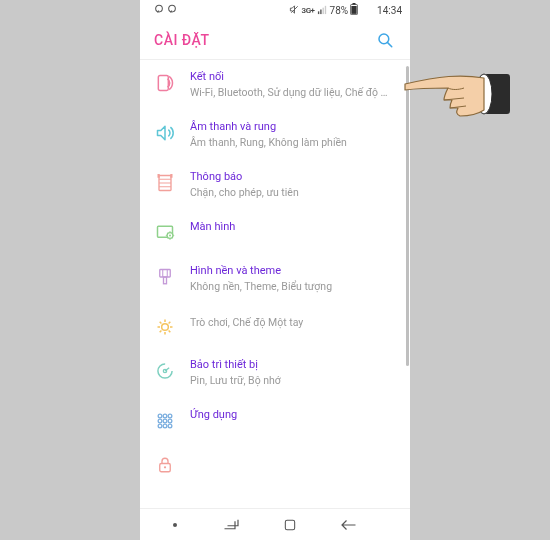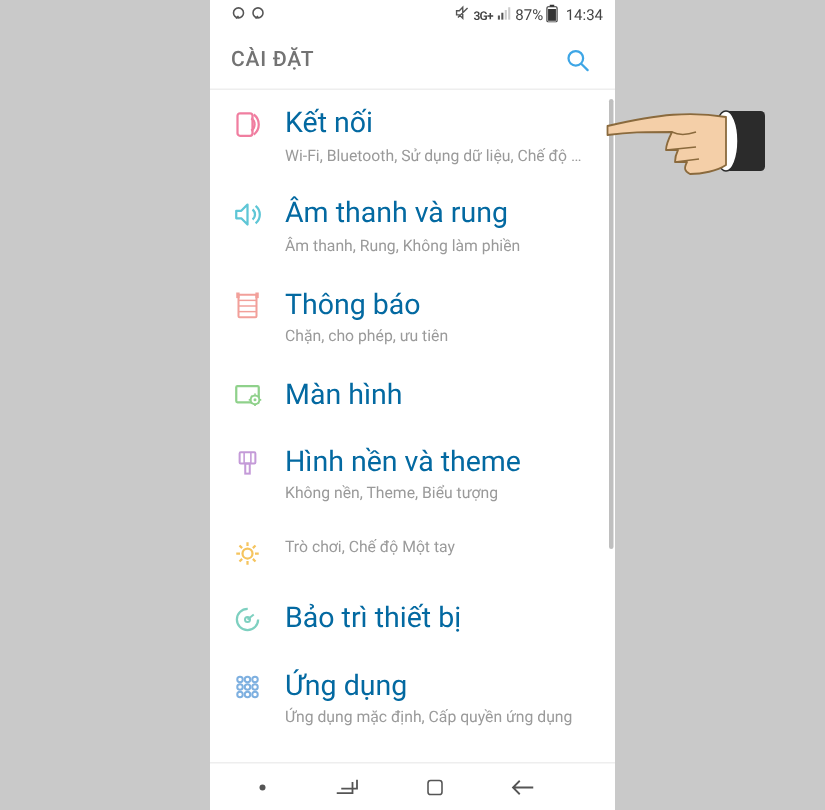--- a/index.html
+++ b/index.html
@@ -41,21 +41,21 @@
     height: 40px;
     display: flex;
     align-items: center;
     padding: 0 14px;
     border-bottom: 1px solid #eee;
   }
   .titlebar .title {
     flex: 1;
     font-size: 14px;
     font-weight: 500;
-    color: #737373;
+    color: #ec4899;
     letter-spacing: 0.5px;
   }
   .search-btn {
     width: 22px;
     height: 22px;
     display: flex;
     align-items: center;
     justify-content: center;
     color: #3ea6e6;
   }
@@ -81,22 +81,22 @@
     display: flex;
     align-items: center;
     justify-content: center;
     margin-top: 2px;
   }
   .row .txt {
     flex: 1;
     min-width: 0;
   }
   .row .ttl {
-    font-size: 19px;
-    color: #0369a1;
+    font-size: 11px;
+    color: #6d28d9;
     line-height: 1.3;
   }
   .row .sub {
     font-size: 10.5px;
     color: #9a9a9a;
     line-height: 1.3;
     margin-top: 2px;
     white-space: nowrap;
     overflow: hidden;
     text-overflow: ellipsis;
@@ -165,29 +165,29 @@
     </span>
     <span style="font-size:8px;font-weight:600;letter-spacing:-0.5px">3G+</span>
     <span>
       <svg width="11" height="11" viewBox="0 0 24 24">
           <rect x="2" y="16" width="3" height="6" fill="#555"></rect>
           <rect x="7" y="12" width="3" height="10" fill="#555"></rect>
           <rect x="12" y="8" width="3" height="14" fill="#ccc"></rect>
           <rect x="17" y="4" width="3" height="18" fill="#ccc"></rect>
         </svg>
     </span>
-    <span>87%</span>
+    <span>78%</span>
     <span>
       <svg width="8" height="12" viewBox="0 0 10 16">
           <rect x="3" y="0" width="4" height="2" fill="#333"></rect>
           <rect x="0.5" y="2" width="9" height="13.5" rx="1" fill="none" stroke="#333"></rect>
           <rect x="1.5" y="4" width="7" height="10.5" fill="#333"></rect>
         </svg>
     </span>
-    <span style="margin-left:3px">14:34</span>
+    <span style="margin-left:17px">14:34</span>
   </div>
 
   <div class="titlebar">
     <div class="title">CÀI ĐẶT</div>
     <div class="search-btn">
       <svg width="18" height="18" viewBox="0 0 24 24">
         <circle cx="10.5" cy="10.5" r="6.5" fill="none" stroke="#3ea6e6" stroke-width="2"></circle>
         <line x1="15.5" y1="15.5" x2="21" y2="21" stroke="#3ea6e6" stroke-width="2" stroke-linecap="round"></line>
       </svg>
     </div>
@@ -285,40 +285,40 @@
       <div class="row">
         <div class="ico">
           <svg width="20" height="20" viewBox="0 0 24 24">
               <circle cx="12" cy="12" r="8.5" fill="none" stroke="#7ed0c0" stroke-width="1.8" stroke-dasharray="40 13"></circle>
               <circle cx="12" cy="12" r="2" fill="none" stroke="#7ed0c0" stroke-width="1.6"></circle>
               <line x1="12" y1="12" x2="17" y2="8" stroke="#7ed0c0" stroke-width="1.6"></line>
             </svg>
         </div>
         <div class="txt">
           <div class="ttl">Bảo trì thiết bị</div>
+          <div class="sub">Pin, Lưu trữ, Bộ nhớ</div>
         </div>
       </div>
 
       <div class="row">
         <div class="ico">
           <svg width="20" height="20" viewBox="0 0 24 24">
             <circle cx="6" cy="6" r="2.2" fill="none" stroke="#7eb0e0" stroke-width="1.6"></circle>
             <circle cx="12" cy="6" r="2.2" fill="none" stroke="#7eb0e0" stroke-width="1.6"></circle>
             <circle cx="18" cy="6" r="2.2" fill="none" stroke="#7eb0e0" stroke-width="1.6"></circle>
             <circle cx="6" cy="12" r="2.2" fill="none" stroke="#7eb0e0" stroke-width="1.6"></circle>
             <circle cx="12" cy="12" r="2.2" fill="none" stroke="#7eb0e0" stroke-width="1.6"></circle>
             <circle cx="18" cy="12" r="2.2" fill="none" stroke="#7eb0e0" stroke-width="1.6"></circle>
             <circle cx="6" cy="18" r="2.2" fill="none" stroke="#7eb0e0" stroke-width="1.6"></circle>
             <circle cx="12" cy="18" r="2.2" fill="none" stroke="#7eb0e0" stroke-width="1.6"></circle>
             <circle cx="18" cy="18" r="2.2" fill="none" stroke="#7eb0e0" stroke-width="1.6"></circle>
           </svg>
         </div>
         <div class="txt">
           <div class="ttl">Ứng dụng</div>
-          <div class="sub">Ứng dụng mặc định, Cấp quyền ứng dụng</div>
         </div>
       </div>
 
       <div class="row">
         <div class="ico">
           <svg width="18" height="20" viewBox="0 0 24 24">
               <rect x="5" y="10" width="14" height="11" rx="2" fill="none" stroke="#f2a09a" stroke-width="1.8"></rect>
               <path d="M8 10 V7 a4 4 0 0 1 8 0 v3" fill="none" stroke="#f2a09a" stroke-width="1.8"></path>
               <circle cx="12" cy="15" r="1.5" fill="#f2a09a"></circle>
             </svg>

